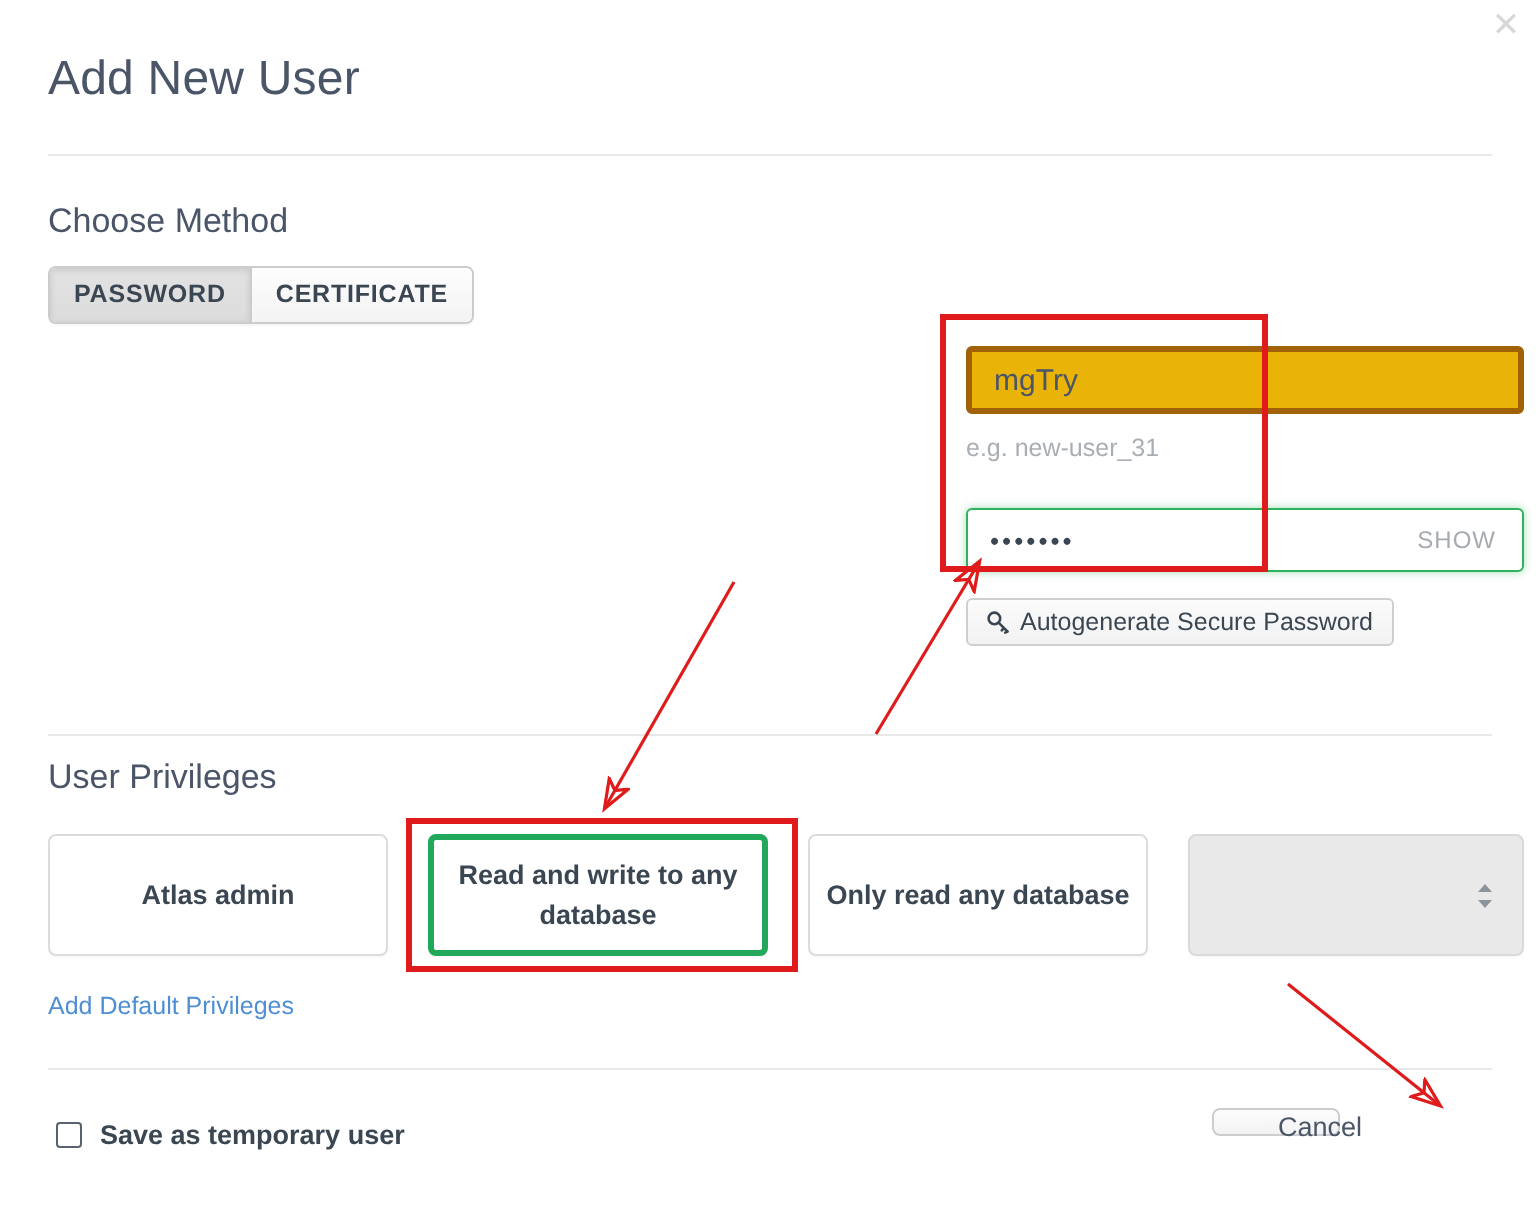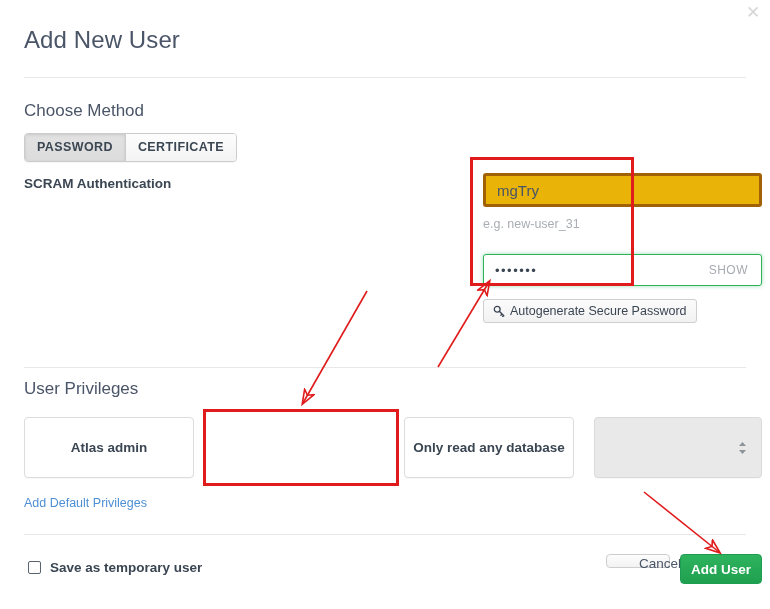--- a/index.html
+++ b/index.html
@@ -328,21 +328,20 @@
 
   <div class="divider top"></div>
 
   <div class="section-heading method">Choose Method</div>
 
   <div class="seg-group">
     <div class="seg-btn active">PASSWORD</div>
     <div class="seg-btn">CERTIFICATE</div>
   </div>
 
-  <div class="scram-title">SCRAM Authentication</div>
 
   <input class="username-input" type="text" value="mgTry" style="">
   <div class="username-hint">e.g. new-user_31</div>
 
   <div class="pw-wrap">
     <input class="pw-input" type="text" value="•••••••" style="">
     <div class="pw-show">SHOW</div>
   </div>
 
   <div class="autogen-btn">
@@ -353,41 +352,43 @@
     <span>Autogenerate Secure Password</span>
   </div>
 
   <div class="divider mid"></div>
 
   <div class="section-heading privs">User Privileges</div>
 
   <div class="priv-box b1">
     <span>Atlas admin</span>
   </div>
+  <div class="priv-box b2">
+    <span>Read and write to any database</span>
+  </div>
   <div class="priv-box b3">
     <span>Only read any database</span>
   </div>
   <div class="priv-box b4">
     <svg class="caret" width="9" height="14" viewBox="0 0 9 14">
       <path d="M4.5 1 L8 5 L1 5 Z" fill="#8d939b"></path>
       <path d="M4.5 13 L8 9 L1 9 Z" fill="#8d939b"></path>
     </svg>
   </div>
 
   <div class="default-privs">Add Default Privileges</div>
 
   <div class="divider bottom"></div>
 
   <div class="temp-user">
     <span class="checkbox"></span>
     <span>Save as temporary user</span>
   </div>
 
   <button class="btn-cancel">Cancel</button>
-  <button class="btn-add">Add User</button>
 
   <div class="annot-layer">
     <div class="annot-rect r-credentials"></div>
     <div class="annot-rect r-privilege"></div>
 
     <svg width="770" height="609" style="position:absolute;left:0;top:0;">
       <defs>
         <marker id="ah" markerWidth="11" markerHeight="11" refX="8.5" refY="4" orient="auto" markerUnits="strokeWidth">
           <path d="M0.5,0.6 L9.5,4 L0.5,7.4 L2.9,4 Z" fill="none" stroke="#e01b1b" stroke-width="1"></path>
         </marker>

